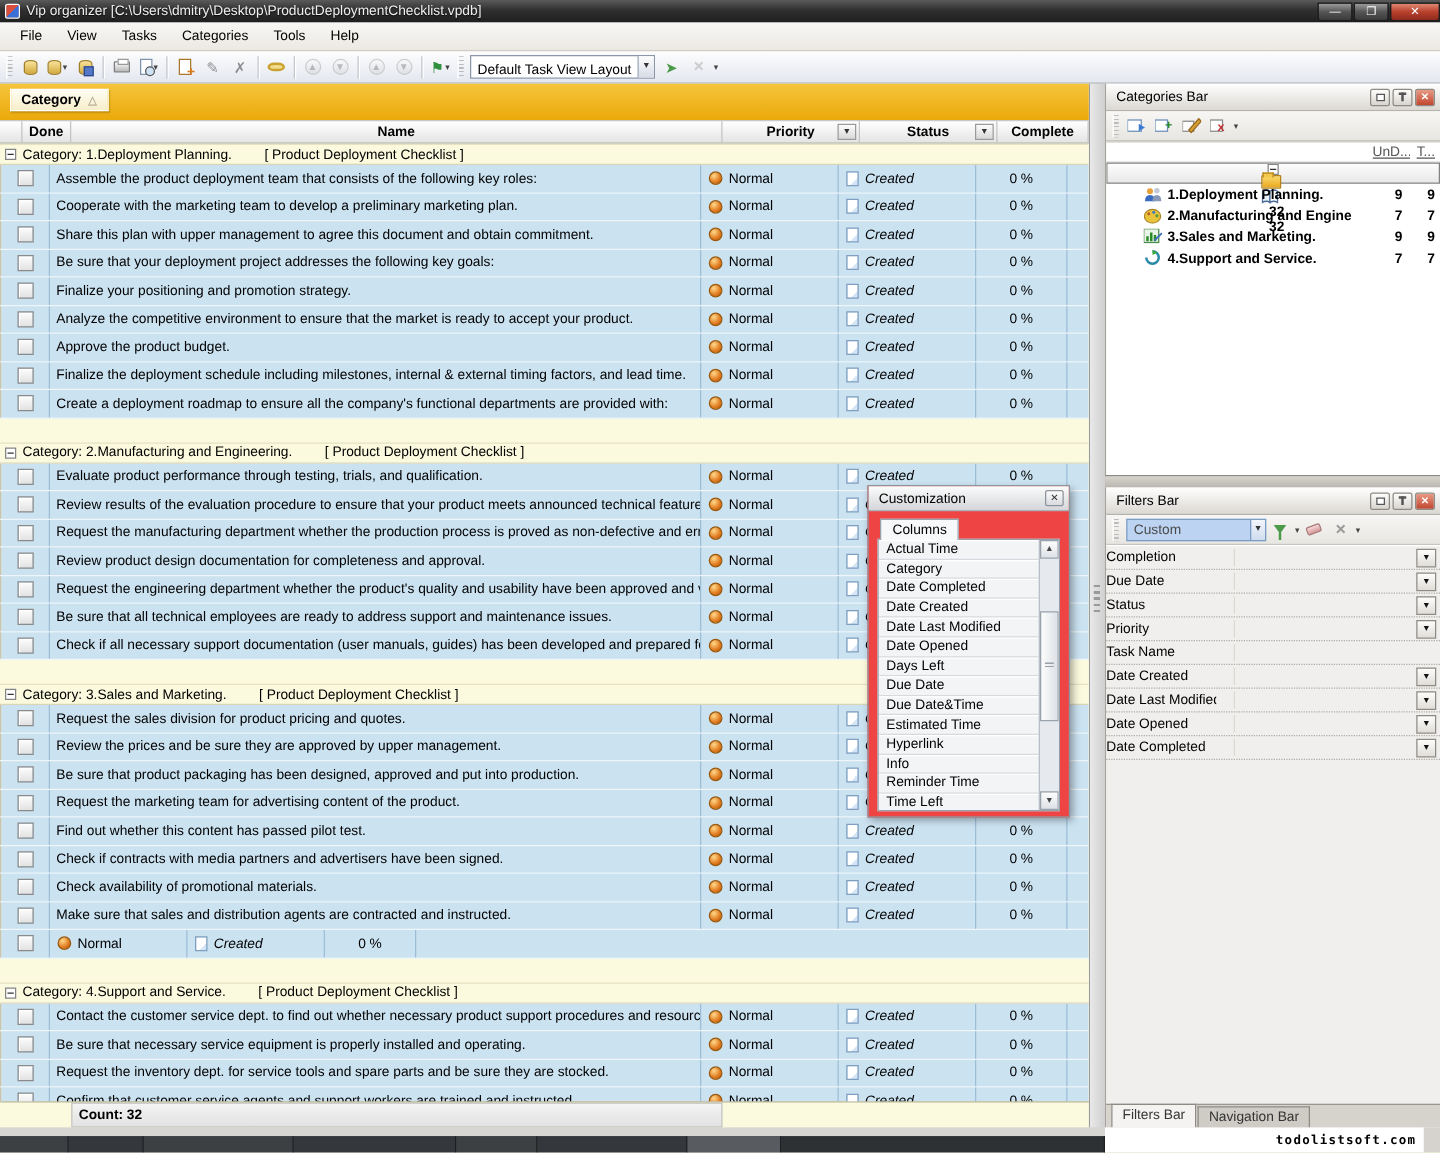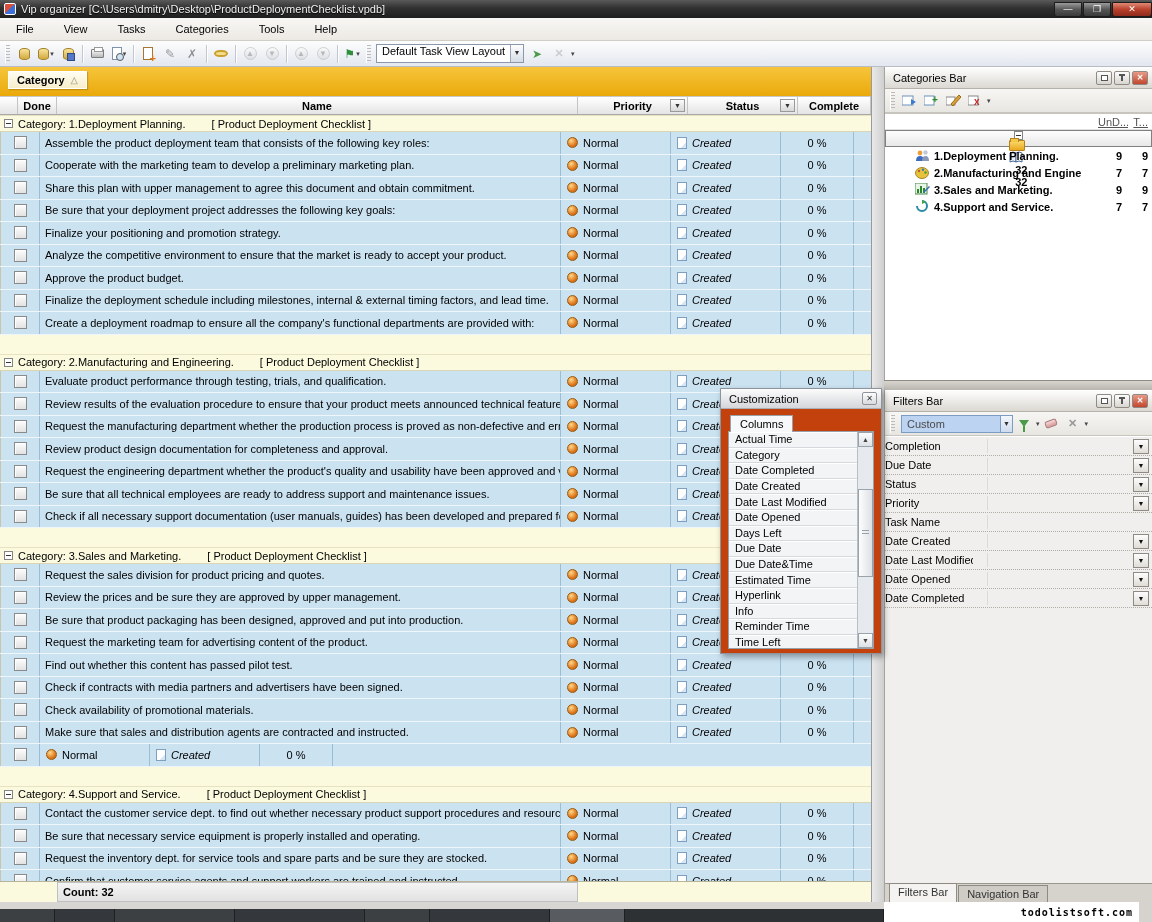--- a/index.html
+++ b/index.html
@@ -8,21 +8,21 @@
 
   
   #titlebar { height:18px; background:linear-gradient(#5a5a5a,#303030 45%,#1f1f1f); display:flex; align-items:center; padding-left:4px; color:#f0f0f0; }
   .app-icon { width:12px; height:12px; margin-right:5px; background:linear-gradient(135deg,#d94f3d 0 50%,#3d6fd9 50% 100%); border:1px solid #fff; border-radius:2px; }
   #title-text { font-size:11px; text-shadow:0 1px 1px #000; }
   #win-buttons { margin-left:auto; display:flex; }
   .win-btn { width:28px; height:15px; margin-left:1px; border:1px solid #1c1c1c; border-radius:0 0 3px 3px; background:linear-gradient(#9b9b9b,#555 50%,#3a3a3a); color:#fff; font-size:9px; line-height:13px; text-align:center; }
   .win-btn.close { width:40px; background:linear-gradient(#e08a74,#b8402c 50%,#8f2b1c); }
 
   
-  #menubar { height:23px; background:linear-gradient(#f8f7f5,#ece9e3); border-bottom:1px solid #d0cdc6; display:flex; align-items:center; padding-left:8px; gap:14px; }
+  #menubar { height:23px; background:linear-gradient(#f8f7f5,#ece9e3); border-bottom:1px solid #d0cdc6; display:flex; align-items:center; padding-left:8px; gap:4px; }
   .menu-item { padding:3px 8px; }
 
   
   #toolbar { height:26px; background:linear-gradient(#fdfdfd,#e3e7ef); border-bottom:1px solid #b9bcc4; display:flex; align-items:center; padding-left:2px; }
   .grip { width:5px; height:18px; margin:0 3px; background:repeating-linear-gradient(#bbb 0 1px,transparent 1px 3px); border-left:1px solid #fff; }
   .tbtn { width:20px; height:20px; display:flex; align-items:center; justify-content:center; margin:0 1px; border:1px solid transparent; border-radius:2px; position:relative; }
   .tbtn.disabled { opacity:.42; filter:grayscale(.8); }
   .tsep { width:1px; height:18px; background:#c3c6cc; margin:0 3px; box-shadow:1px 0 0 #fff; }
   .caret { font-size:7px; color:#444; margin-left:1px; }
   .cyl { width:11px; height:12px; background:linear-gradient(#f9e49a,#d2a93e); border:1px solid #a3802c; border-radius:5px/3px; }
@@ -30,21 +30,21 @@
   .ico-print { width:13px; height:9px; background:linear-gradient(#fafafa,#b9b9b9); border:1px solid #7c7c7c; border-radius:1px; position:relative; }
   .ico-print::before { content:""; position:absolute; left:2px; top:-3px; width:7px; height:3px; background:#fff; border:1px solid #999; }
   .ico-page { width:10px; height:13px; background:#fff; border:1px solid #7f93ad; position:relative; }
   .ico-page.zoom::after { content:""; position:absolute; right:-3px; bottom:-2px; width:6px; height:6px; border:1px solid #555; border-radius:50%; background:#cfe3f7; }
   .ico-newtask { width:10px; height:13px; background:#fff; border:1px solid #a8762c; position:relative; }
   .ico-newtask::after { content:"+"; position:absolute; right:-4px; bottom:-5px; color:#d87818; font-weight:bold; font-size:11px; }
   .glyph { font-size:12px; line-height:1; }
   .ico-glasses { width:14px; height:7px; border:2px solid #caa12e; border-radius:50%/60%; background:#f3dc8a; }
   .ico-flag { color:#2e8f3c; font-size:12px; }
   .circle-btn { width:13px; height:13px; border-radius:50%; background:linear-gradient(#fdfdfd,#cfcfcf); border:1px solid #9a9a9a; color:#6a6a6a; font-size:8px; line-height:12px; text-align:center; }
-  #layout-combo { width:148px; height:19px; background:#fff; border:1px solid #8a98ab; display:flex; align-items:flex-start; padding-left:5px; margin:0 2px; }
+  #layout-combo { width:148px; height:19px; background:#fff; border:1px solid #8a98ab; display:flex; align-items:flex-end; padding-left:5px; margin:0 2px; }
   #layout-combo .dd { margin-left:auto; width:13px; height:17px; background:linear-gradient(#fdfdfd,#d6dce6); border-left:1px solid #9aa6b8; font-size:7px; text-align:center; line-height:16px; color:#333; }
 
   
   #main { position:absolute; top:67px; left:0; width:1152px; height:835px; }
   #grid { position:absolute; left:0; top:0; width:872px; height:835px; background:#fbfade; border-right:1px solid #9a9a9a; }
   #vsplit { position:absolute; left:872px; top:0; width:12px; height:835px; background:linear-gradient(90deg,#e9e9e9,#cfcfcf); }
   #vsplit .dots { position:absolute; left:3px; top:48%; width:5px; height:24px; background:repeating-linear-gradient(#9a9a9a 0 2px,transparent 2px 5px); }
   #rightpanels { position:absolute; left:884px; top:0; width:268px; height:835px; background:#f0efed; }
 
   
@@ -125,21 +125,21 @@
   .ptab.active { background:#f4f3f1; height:19px; }
 
   
   #bottombar { position:absolute; top:902px; left:0; width:1152px; height:20px; display:flex; }
   #taskbar { width:884px; height:20px; background:#d8d6d2; position:relative; }
   #taskbar .bar { position:absolute; left:0; right:0; bottom:0; height:13px; background:#2e3134; display:flex; align-items:stretch; }
   #taskbar .seg { border-right:1px solid #1d1f21; }
   #sitebar { width:255px; background:#fff; display:flex; align-items:center; justify-content:flex-end; padding-right:6px; font-family:"DejaVu Sans Mono", monospace; font-weight:bold; font-size:10px; letter-spacing:1px; }
 
   
-  #customization { position:absolute; left:694px; top:388px; width:162px; height:266px; background:#c2410c; border:1px solid #8e949c; box-shadow:2px 3px 6px rgba(0,0,0,.35); z-index:50;margin-left:26px; }
+  #customization { position:absolute; left:694px; top:388px; width:162px; height:266px; background:#ef4444; border:1px solid #8e949c; box-shadow:2px 3px 6px rgba(0,0,0,.35); z-index:50; }
   #cust-title { height:20px; background:linear-gradient(#fcfcfc,#d4d6da); border-bottom:1px solid #aab0b8; display:flex; align-items:center; padding:0 4px 0 8px; }
   #cust-close { margin-left:auto; width:15px; height:13px; background:linear-gradient(#fdfdfd,#d8dade); border:1px solid #8e949c; border-radius:2px; font-size:8px; line-height:12px; text-align:center; color:#333; }
   #cust-body { padding:6px 7px 7px 7px; height:245px; }
   #cust-tab { display:inline-block; background:#f7f8f9; border:1px solid #98a0aa; border-bottom:none; padding:2px 9px 2px 9px; position:relative; z-index:2; margin-left:2px; }
   #cust-listframe { margin-top:-1px; height:218px; border:1px solid #98a0aa; background:#f2f4f6; display:flex; overflow:hidden; }
   #cust-items { flex:1; overflow:hidden; }
   .cust-item { height:15.6px; display:flex; align-items:center; padding-left:6px; background:#f2f4f6; border-bottom:1px solid #d6dade; box-shadow:inset 0 1px 0 #fff; white-space:nowrap; }
   #cust-scroll { width:16px; background:#e6eaee; border-left:1px solid #b8bec6; display:flex; flex-direction:column; }
   .sbtn { height:15px; background:linear-gradient(#fdfdfd,#dde1e6); border:1px solid #9aa2ac; font-size:7px; text-align:center; line-height:14px; color:#444; }
   #sthumb { margin-top:42px; height:88px; background:linear-gradient(90deg,#fdfdfd,#dde1e6); border:1px solid #9aa2ac; position:relative; }

